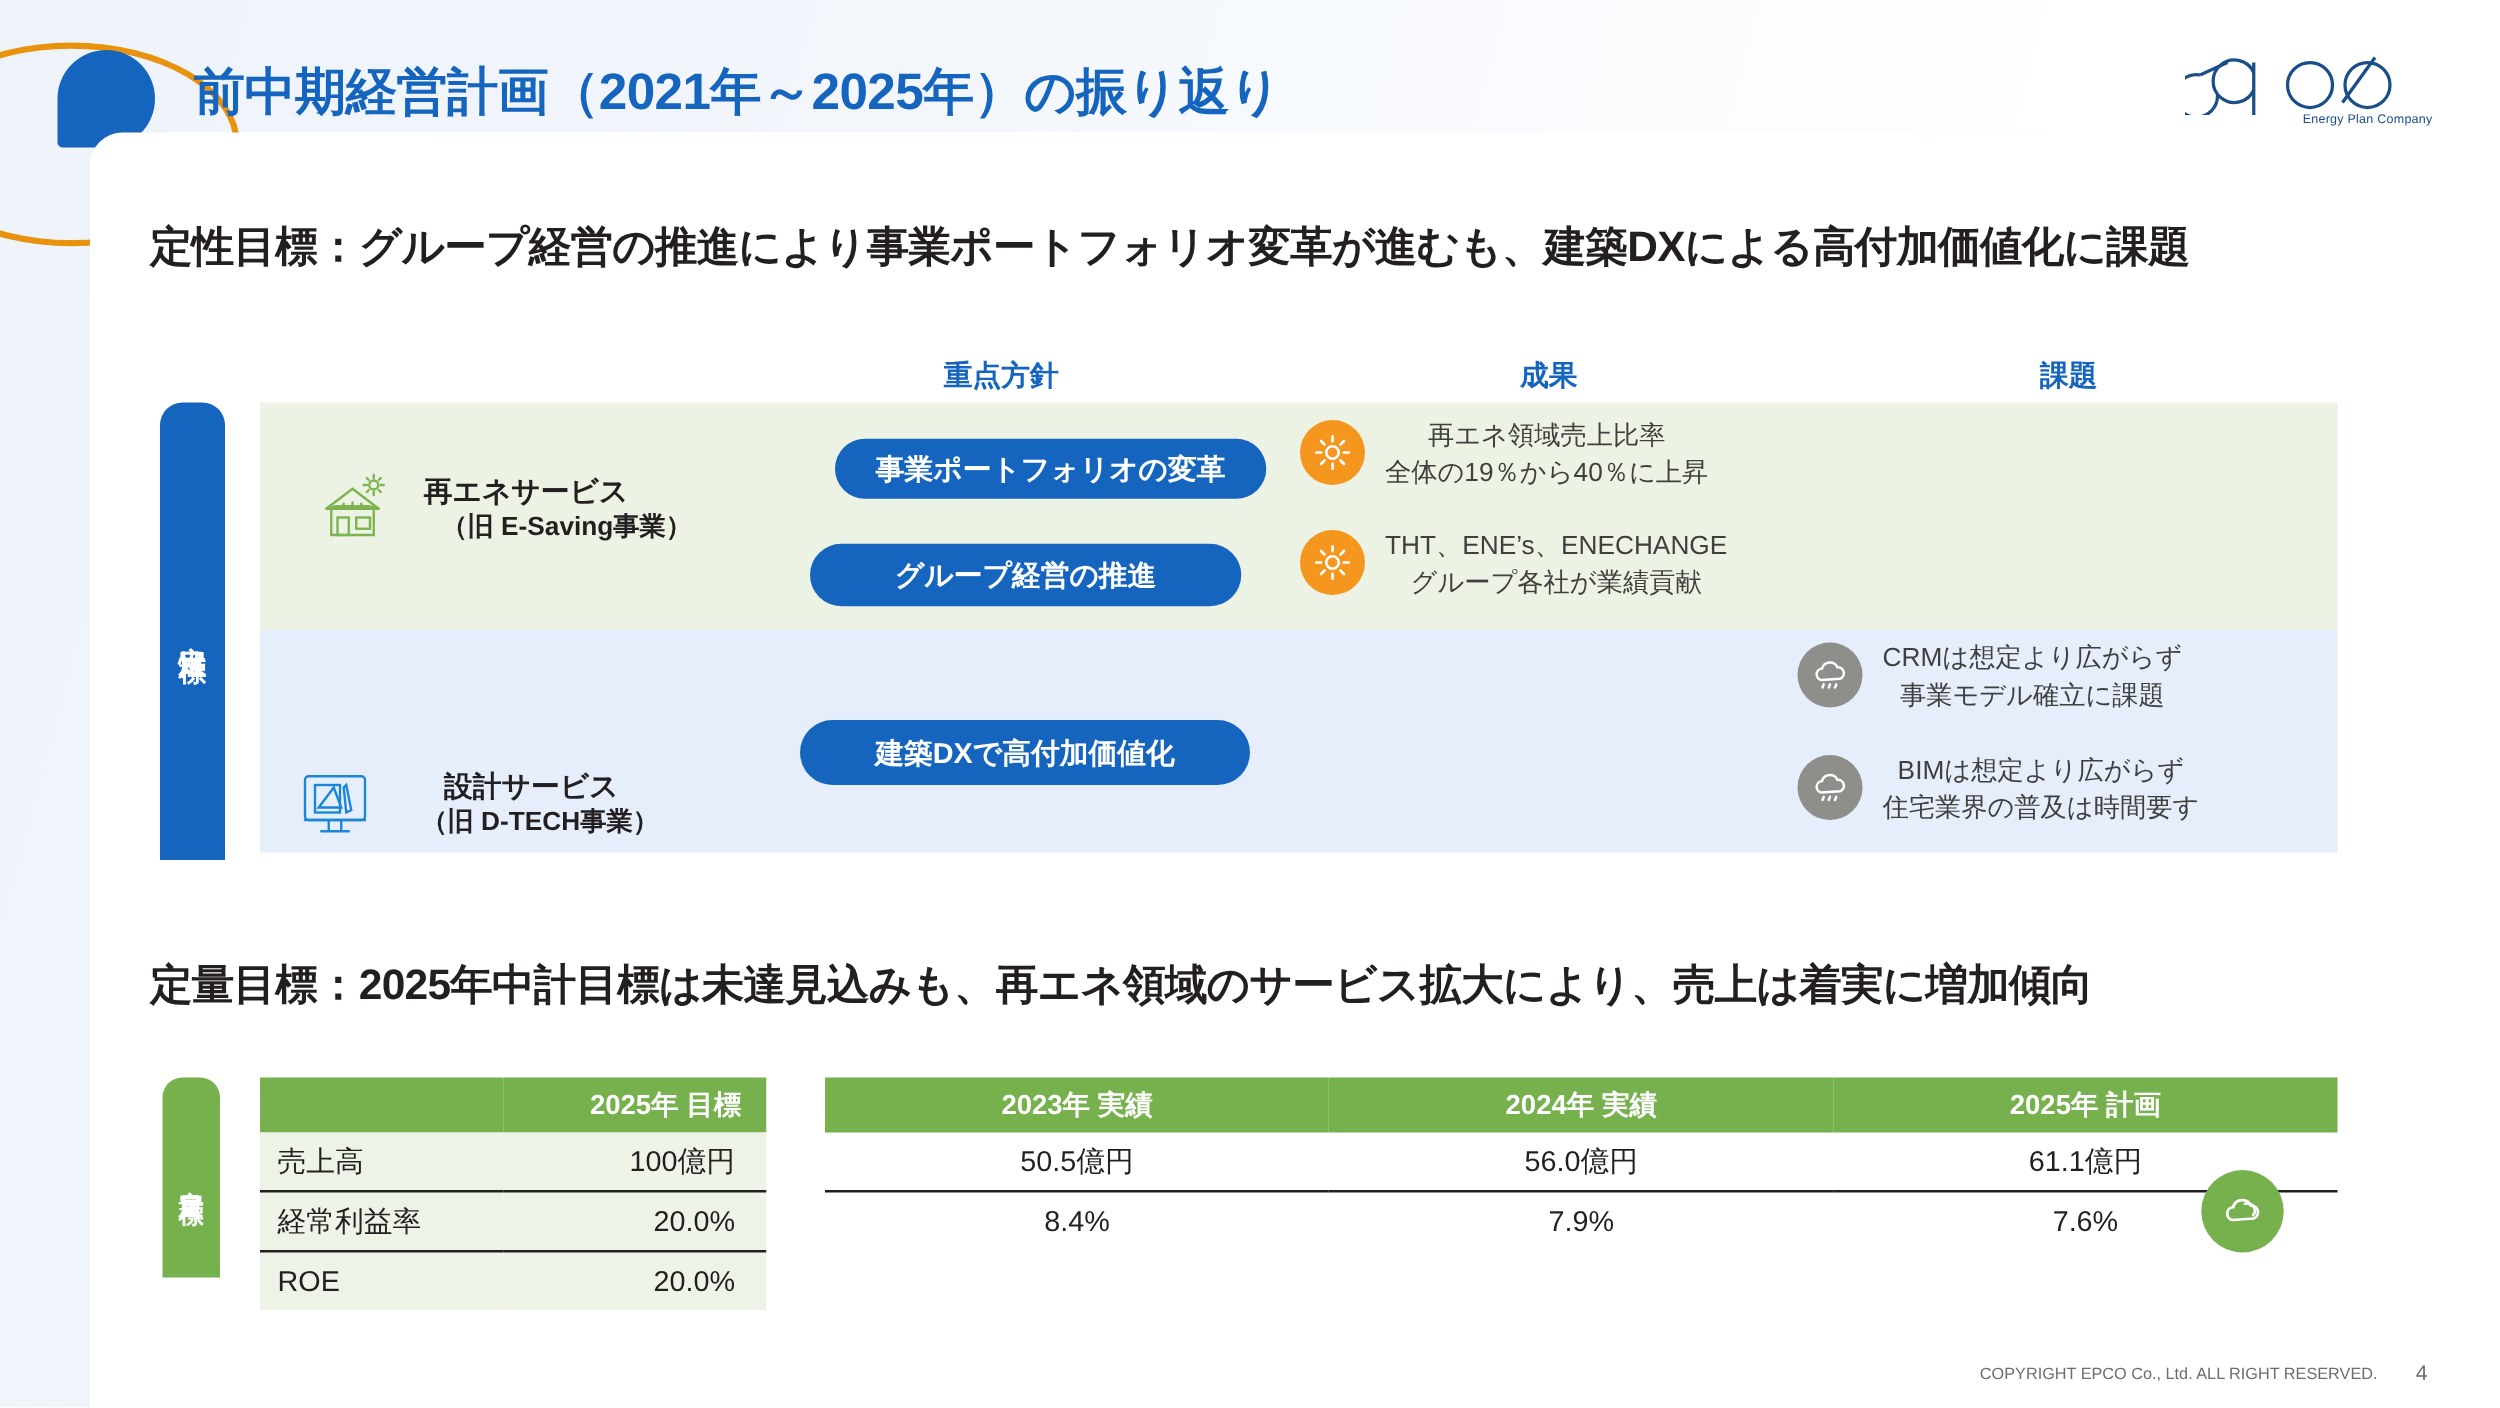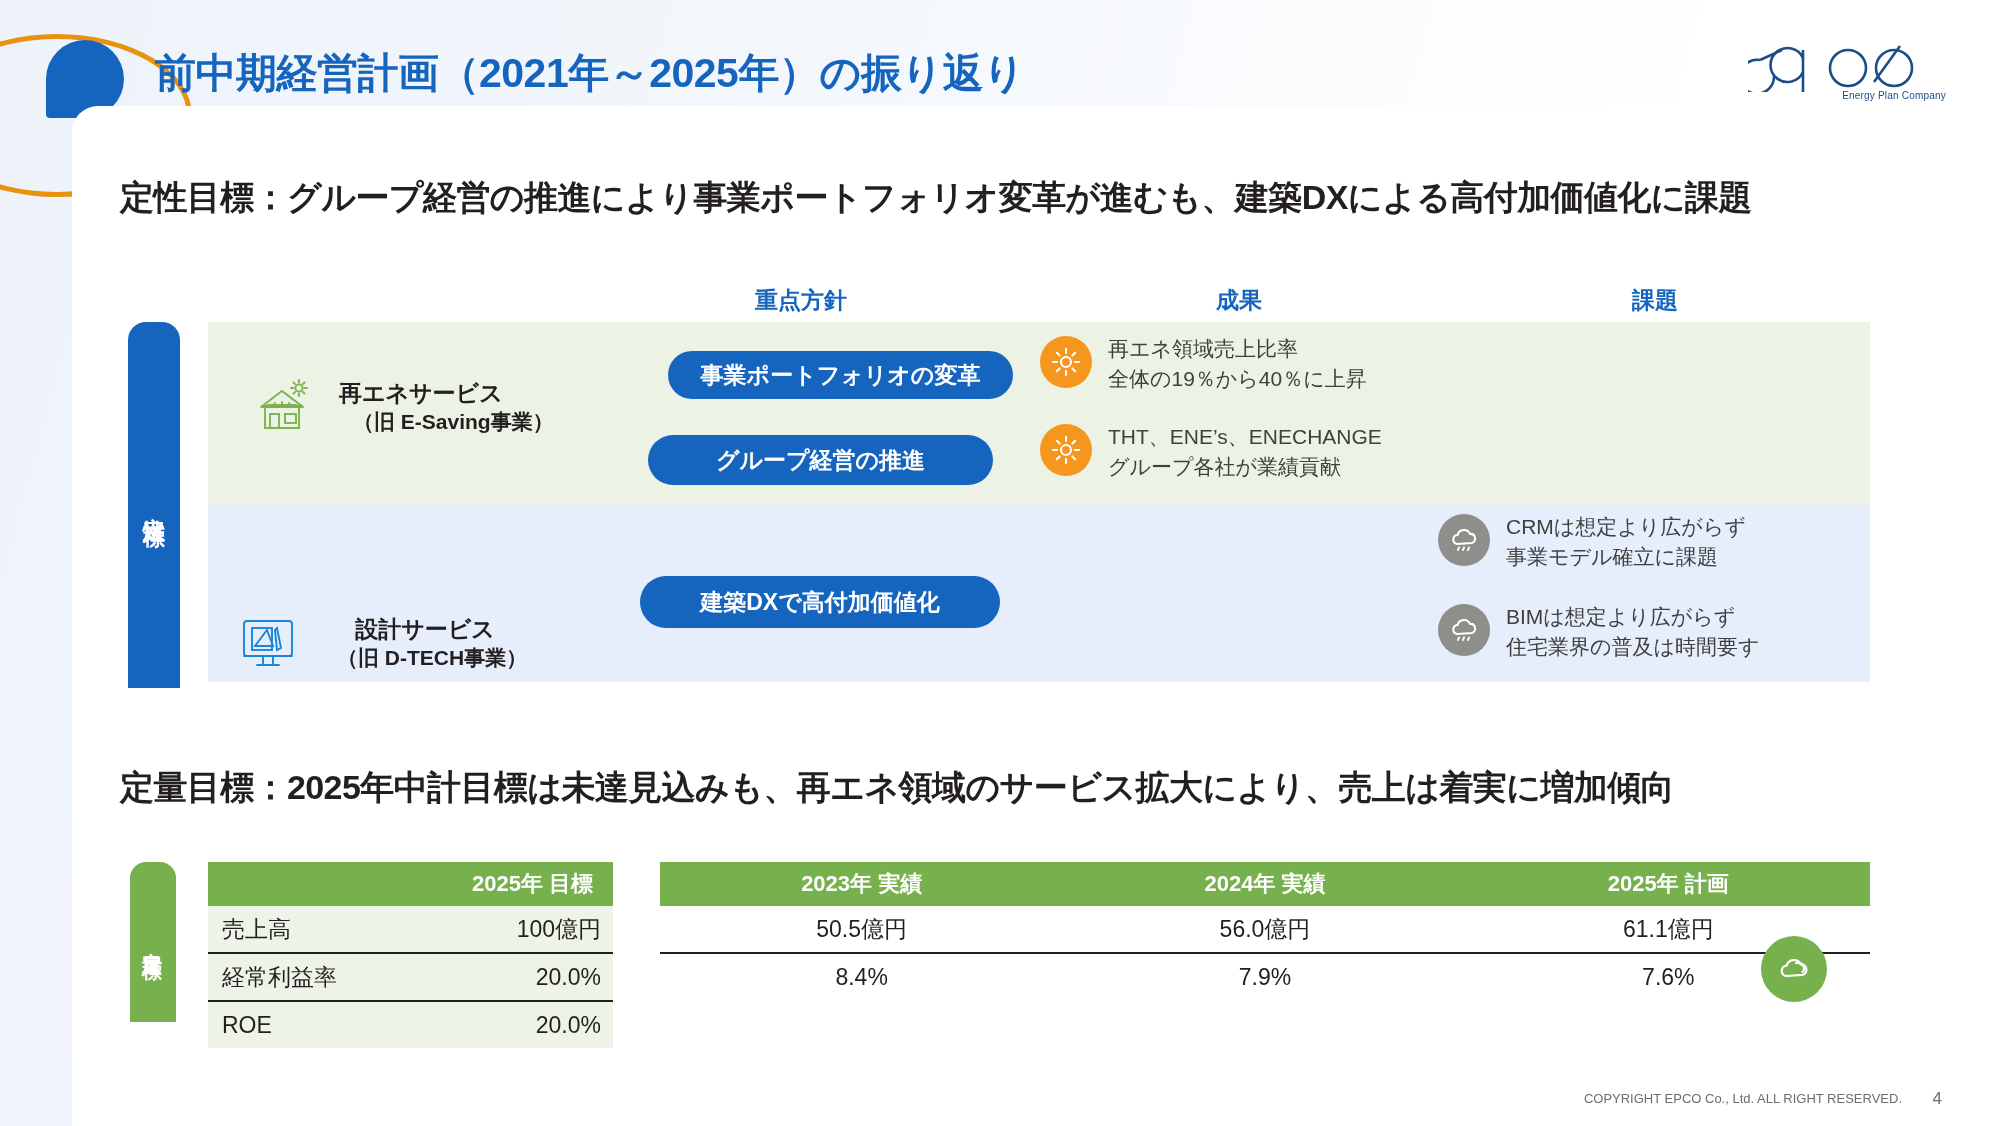--- a/index.html
+++ b/index.html
@@ -209,20 +209,21 @@
   }
   #pill-portfolio { left: 668px; top: 351px; width: 345px; height: 48px; }
   #pill-group     { left: 648px; top: 435px; width: 345px; height: 50px; }
   #pill-dx        { left: 640px; top: 576px; width: 360px; height: 52px; }
 
   
   .bullet-item {
     position: absolute;
     display: flex;
     align-items: flex-start;
+    text-align: center;
   }
   .bullet-badge {
     width: 52px;
     height: 52px;
     flex: 0 0 52px;
     border-radius: 50%;
     display: flex;
     align-items: center;
     justify-content: center;
     margin-top: 2px;
@@ -261,21 +262,21 @@
     color: #231f20;
     height: 44px;
     white-space: nowrap;
   }
 
   
   #table-target { left: 208px; top: 862px; width: 405px; }
   #table-target th { text-align: right; padding-right: 20px; }
   #table-target tbody tr { background: #eef3e8; }
   #table-target td.label { text-align: left; padding-left: 14px; }
-  #table-target td.value { text-align: right; padding-right: 12px; }
+  #table-target td.value { text-align: right; padding-right: 25px; }
   #table-target tbody tr + tr td { border-top: 2px solid #231f20; }
 
   
   #table-actual { left: 660px; top: 862px; width: 1210px; }
   #table-actual th { text-align: center; }
   #table-actual td { text-align: center; }
   #table-actual tbody tr + tr td { border-top: 2px solid #231f20; }
 
   
   #outlook-badge {

